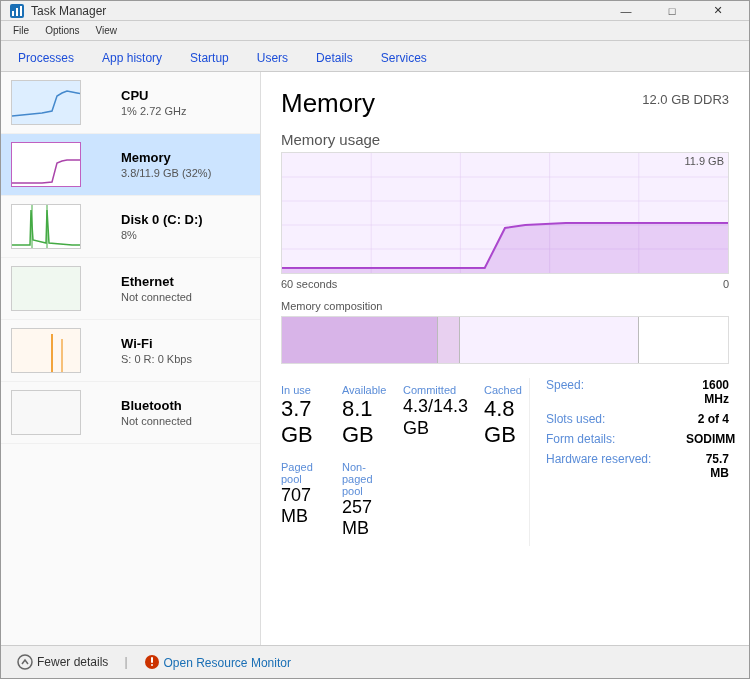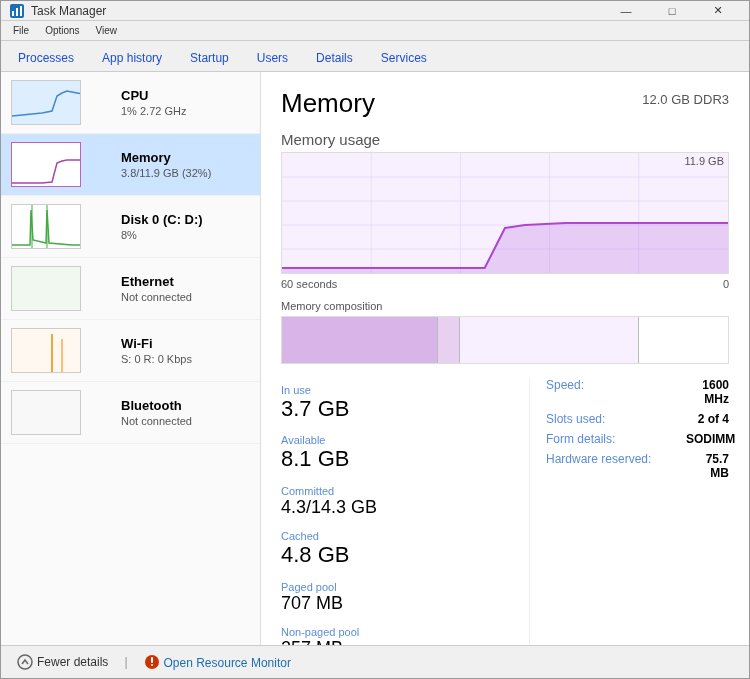--- a/index.html
+++ b/index.html
@@ -478,21 +478,21 @@
           <div class="comp-seg-in-use"></div>
           <div class="comp-seg-modified"></div>
           <div class="comp-seg-standby"></div>
           <div class="comp-seg-free"></div>
         </div>
       </div>
 
       <div style="display:flex; gap:0;">
 
         <div style="flex:1;">
-          <div style="display:grid; grid-template-columns:1fr; gap:0 16px;">
+          <div style="display:grid; grid-template-columns:1fr 1fr 1fr 1fr; gap:0 16px;">
             <div class="stat-block">
               <div class="stat-label">In use</div>
               <div class="stat-value">3.7 GB</div>
             </div>
             <div class="stat-block">
               <div class="stat-label">Available</div>
               <div class="stat-value">8.1 GB</div>
             </div>
             <div class="stat-block">
               <div class="stat-label">Committed</div>

